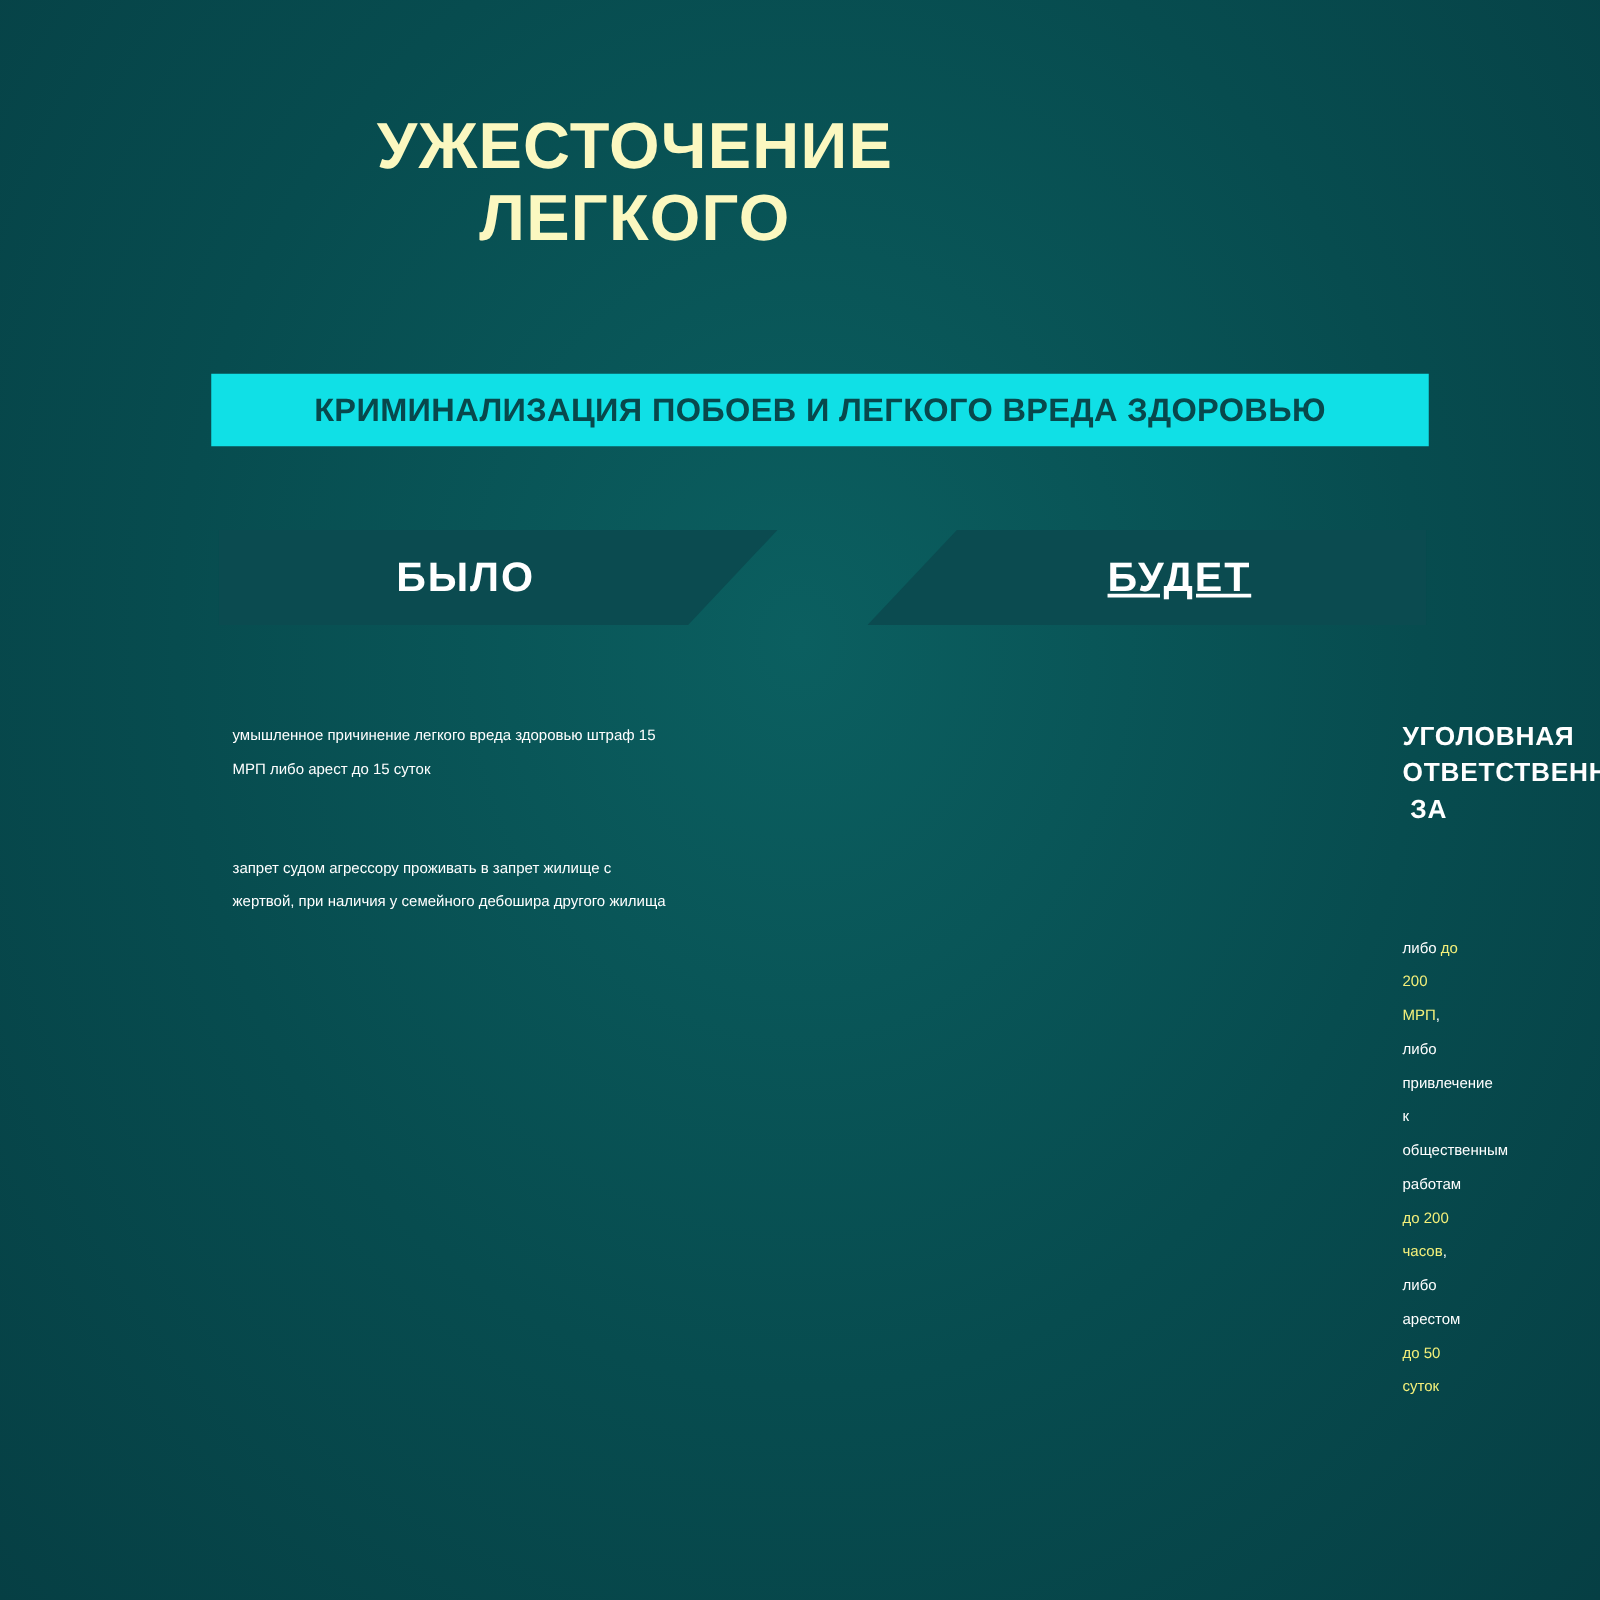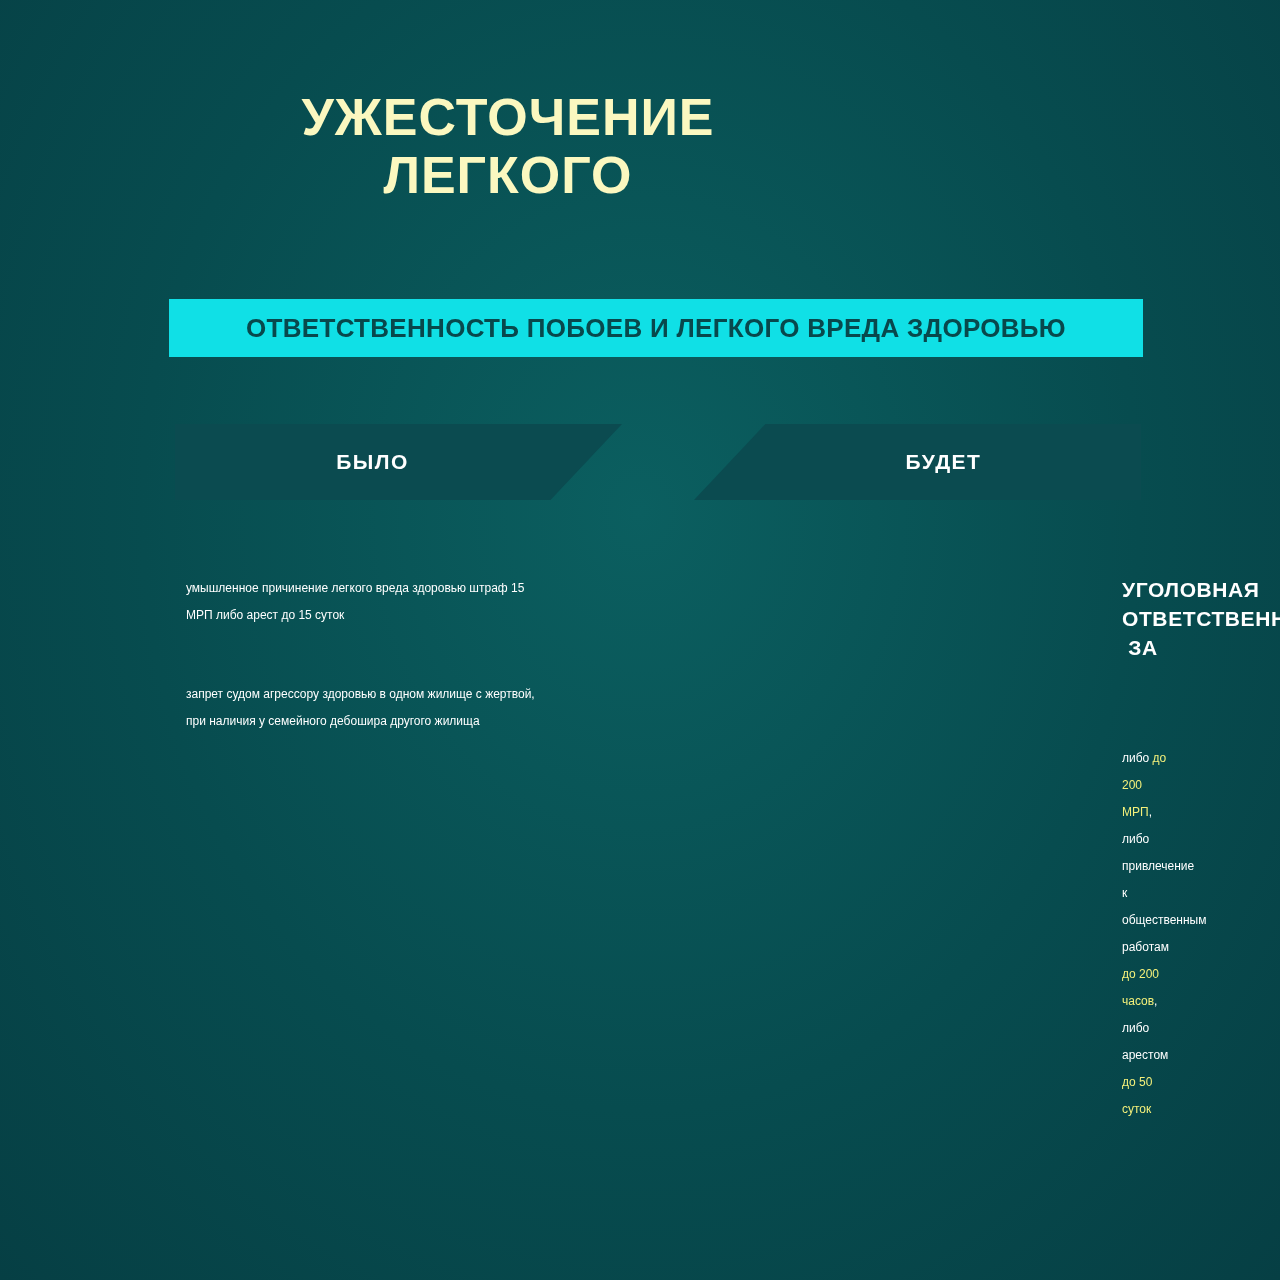--- a/index.html
+++ b/index.html
@@ -80,23 +80,24 @@
   }
   .ribbon-left {
     left: 0;
     width: 447px;
     clip-path: polygon(0 0, 100% 0, 84% 100%, 0 100%);
   }
   .ribbon-right {
     right: 0;
     width: 447px;
     clip-path: polygon(16% 0, 100% 0, 100% 100%, 0 100%);
+    text-decoration: underline;
   }
   .ribbon-label {
-    font-size: 21px;
+    font-size: 33px;
     font-weight: bold;
     letter-spacing: 1.5px;
     color: #ffffff;
   }
   .ribbon-left .ribbon-label { transform: translateX(-26px); }
   .ribbon-right .ribbon-label { transform: translateX(26px); }
 
   
   .columns {
     position: absolute;
@@ -146,37 +147,37 @@
 <body>
 
 <div class="page">
 
   <div class="title">
     <span class="line">УЖЕСТОЧЕНИЕ</span>
     <span class="line">ЛЕГКОГО</span>
   </div>
 
   <div class="banner">
-    <span class="banner-text">ОТВЕТСТВЕННОСТЬ ПОБОЕВ И ЛЕГКОГО ВРЕДА ЗДОРОВЬЮ</span>
+    <span class="banner-text">КРИМИНАЛИЗАЦИЯ ПОБОЕВ И ЛЕГКОГО ВРЕДА ЗДОРОВЬЮ</span>
   </div>
 
   <div class="ribbons">
     <div class="ribbon ribbon-left">
       <span class="ribbon-label">БЫЛО</span>
     </div>
     <div class="ribbon ribbon-right">
       <span class="ribbon-label">БУДЕТ</span>
     </div>
   </div>
 
   <div class="columns">
 
     <div class="col col-left">
       <div class="item">умышленное причинение легкого вреда здоровью штраф 15 МРП либо арест до 15 суток</div>
-      <div class="item">запрет судом агрессору здоровью в одном жилище с жертвой, при наличия у семейного дебошира другого жилища</div>
+      <div class="item">запрет судом агрессору проживать в запрет жилище с жертвой, при наличия у семейного дебошира другого жилища</div>
     </div>
 
     <div class="col col-right">
       <div class="col-head">УГОЛОВНАЯ ОТВЕТСТВЕННОСТЬ ЗА</div>
       <div class="item item-right-gap"><span></span><br><span>либо </span><span class="hl">до 200 МРП</span><span>, либо привлечение к общественным работам </span><span class="hl">до 200 часов</span><span>, либо арестом </span><span class="hl">до 50 суток</span></div>
 
     </div>
 
   </div>
 

